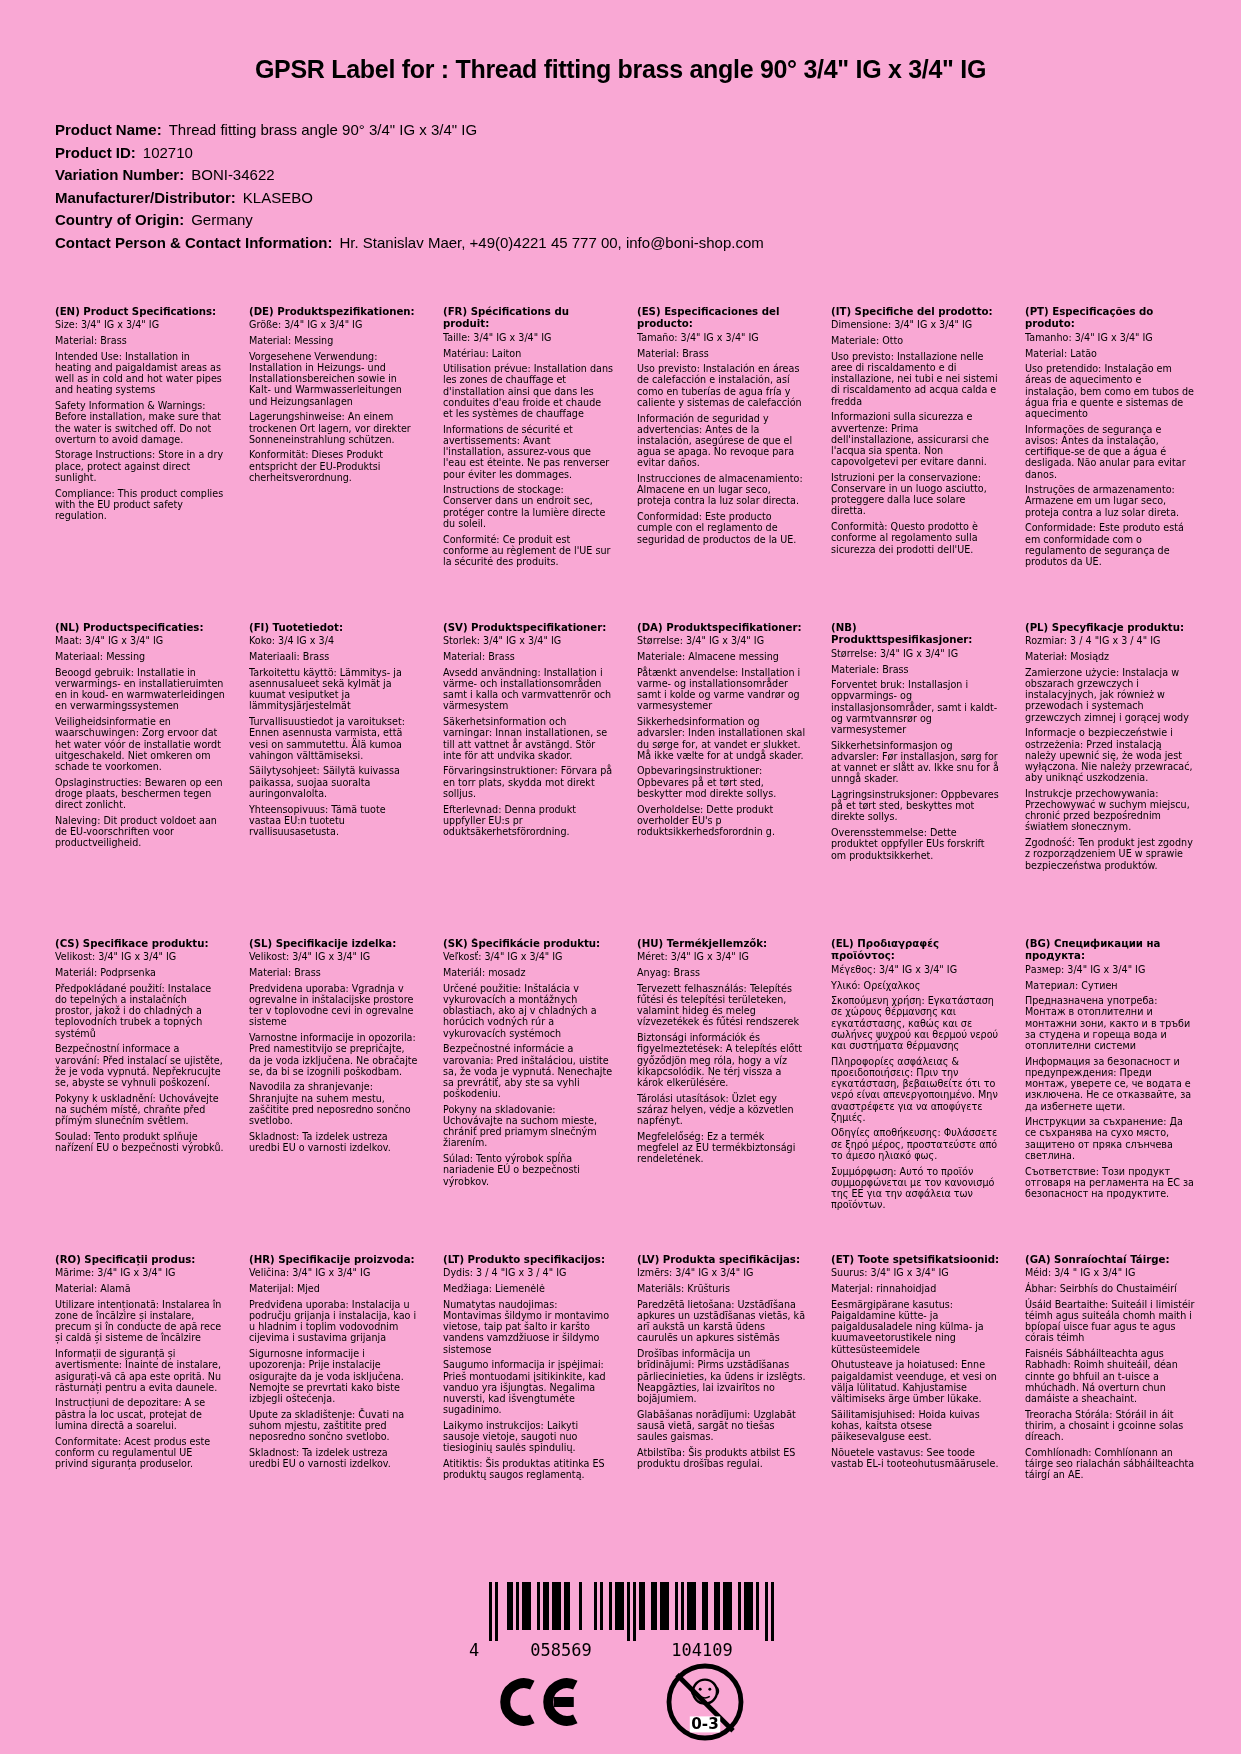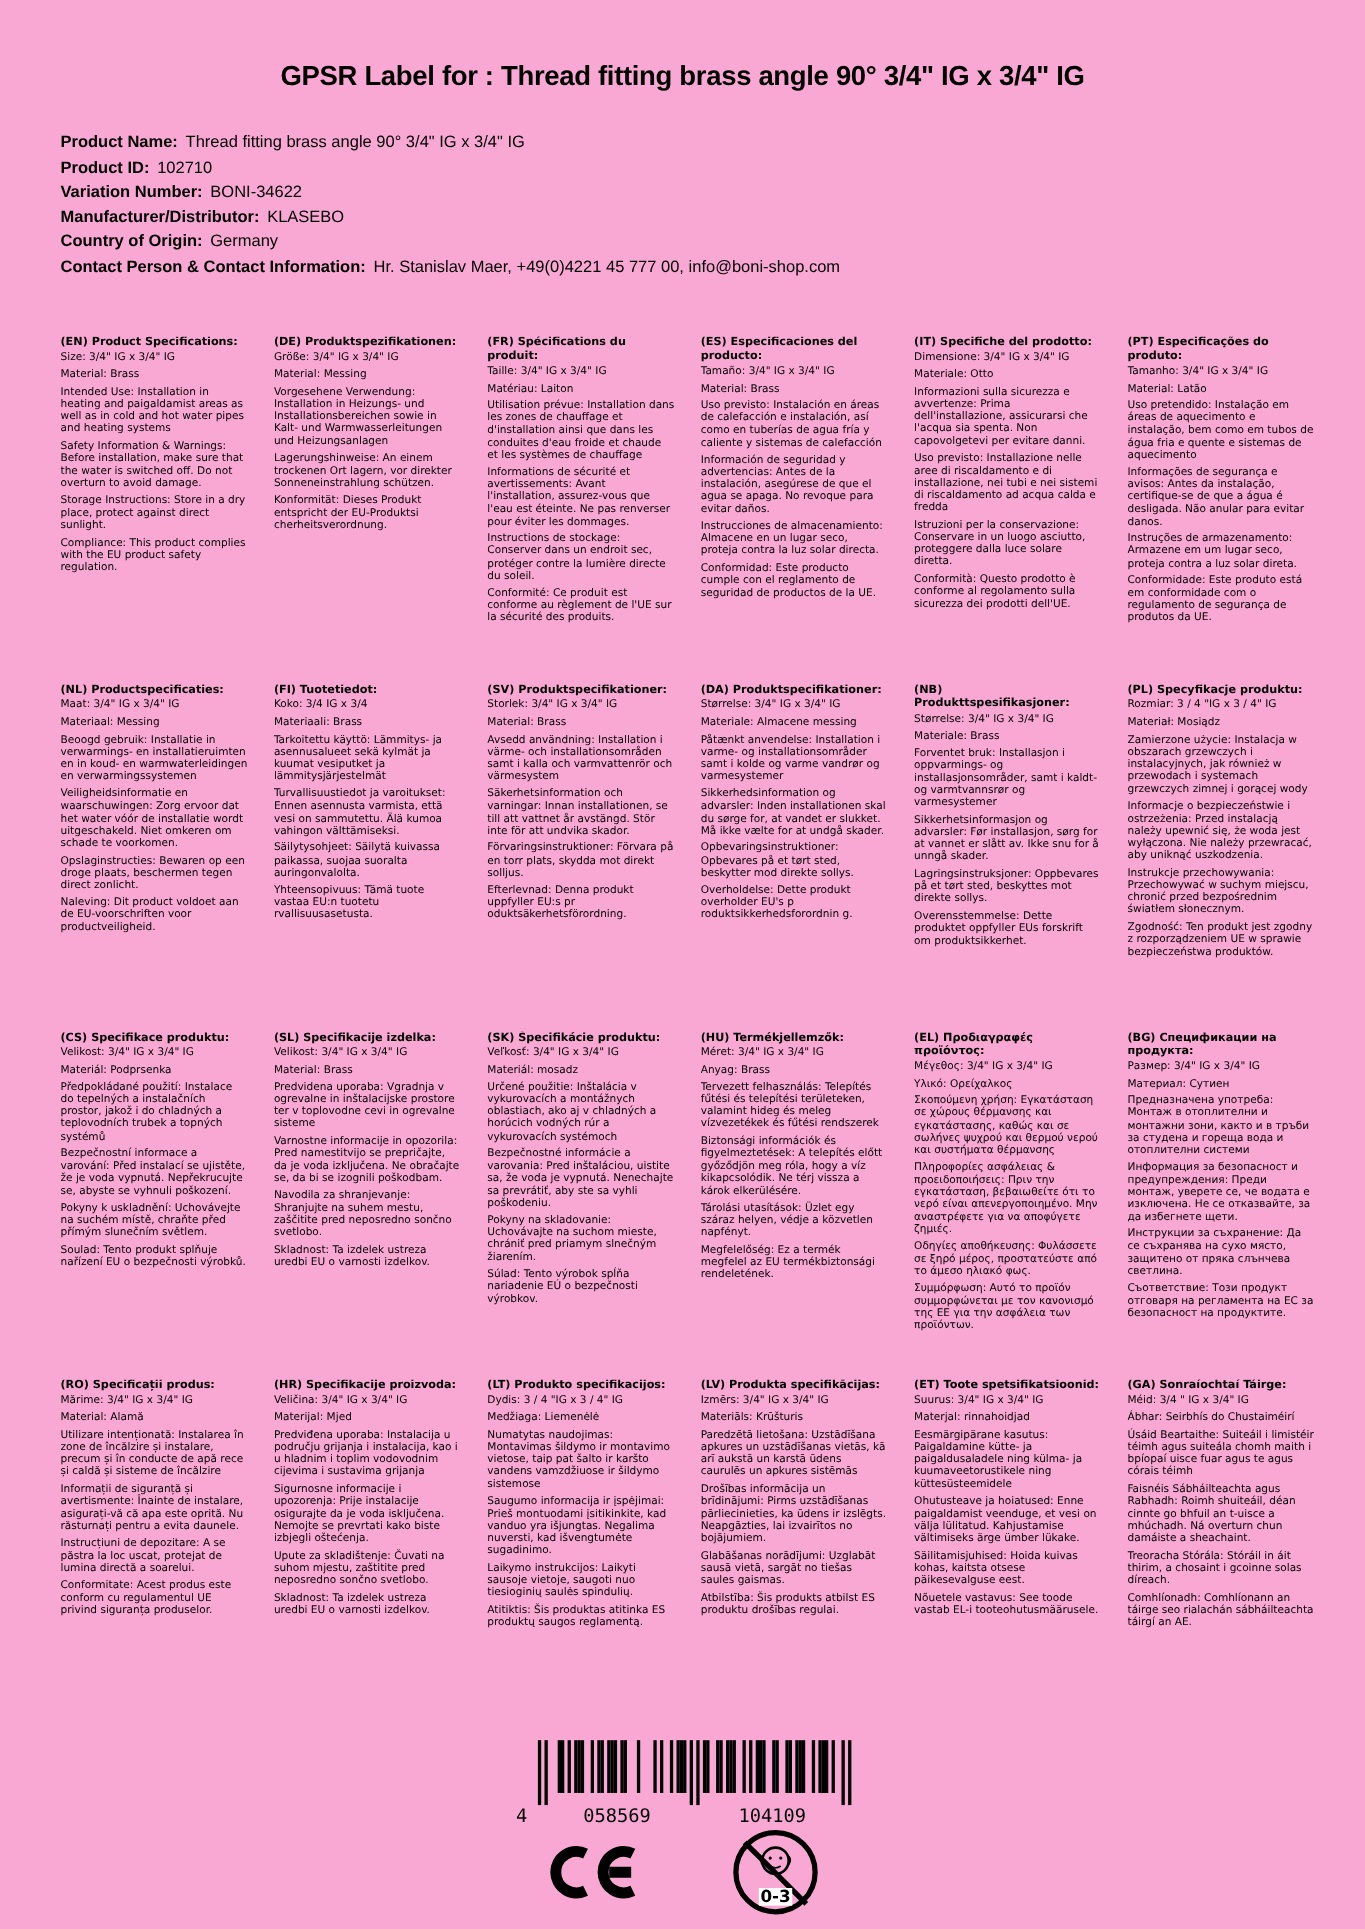--- a/index.html
+++ b/index.html
@@ -104,22 +104,22 @@
         <p>Uso previsto: Instalación en áreas de calefacción e instalación, así como en tuberías de agua fría y caliente y sistemas de calefacción</p>
         <p>Información de seguridad y advertencias: Antes de la instalación, asegúrese de que el agua se apaga. No revoque para evitar daños.</p>
         <p>Instrucciones de almacenamiento: Almacene en un lugar seco, proteja contra la luz solar directa.</p>
         <p>Conformidad: Este producto cumple con el reglamento de seguridad de productos de la UE.</p>
       </section>
 
   <section class="spec">
     <h3>(IT) Specifiche del prodotto:</h3>
   <p>Dimensione: 3/4" IG x 3/4" IG</p>
         <p>Materiale: Otto</p>
+        <p>Uso previsto: Installazione nelle aree di riscaldamento e di installazione, nei tubi e nei sistemi di riscaldamento ad acqua calda e fredda</p>
         <p>Informazioni sulla sicurezza e avvertenze: Prima dell'installazione, assicurarsi che l'acqua sia spenta. Non capovolgetevi per evitare danni.</p>
-        <p>Uso previsto: Installazione nelle aree di riscaldamento e di installazione, nei tubi e nei sistemi di riscaldamento ad acqua calda e fredda</p>
         <p>Istruzioni per la conservazione: Conservare in un luogo asciutto, proteggere dalla luce solare diretta.</p>
         <p>Conformità: Questo prodotto è conforme al regolamento sulla sicurezza dei prodotti dell'UE.</p>
       </section>
 
   <section class="spec">
     <h3>(PT) Especificações do produto:</h3>
   <p>Tamanho: 3/4" IG x 3/4" IG</p>
         <p>Material: Latão</p>
         <p>Uso pretendido: Instalação em áreas de aquecimento e instalação, bem como em tubos de água fria e quente e sistemas de aquecimento</p>
         <p>Informações de segurança e avisos: Antes da instalação, certifique-se de que a água é desligada. Não anular para evitar danos.</p>

